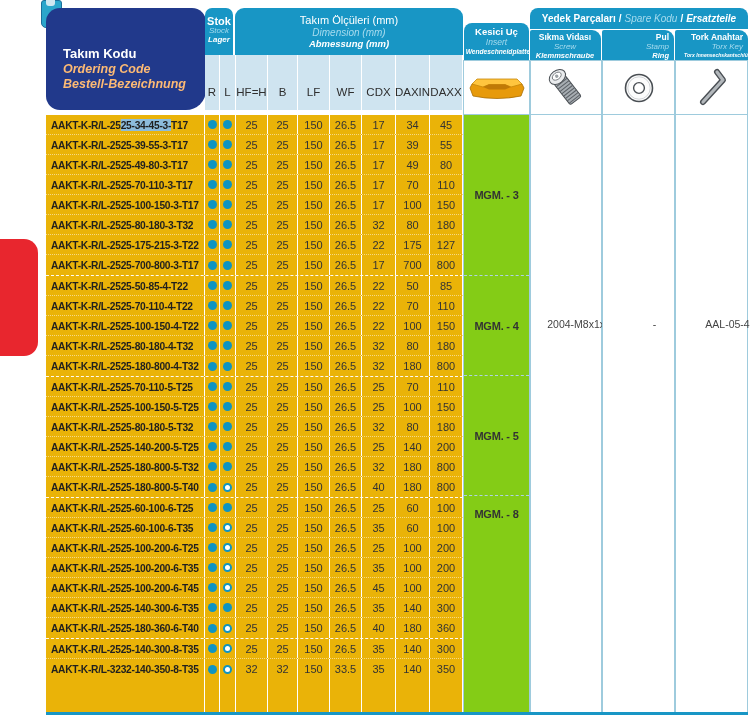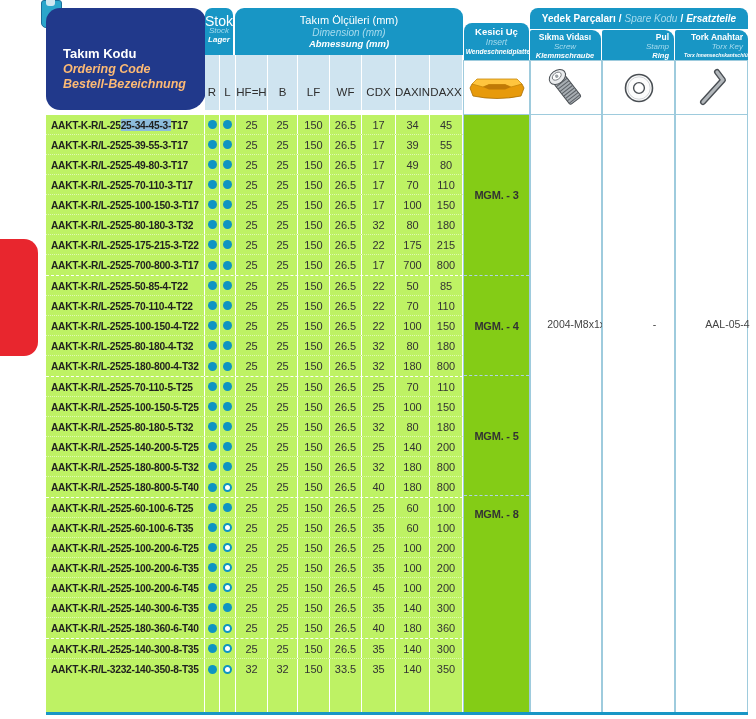--- a/index.html
+++ b/index.html
@@ -15,21 +15,21 @@
             border-radius:0 0 3px 3px;}
   
   .hdr-code{position:absolute;left:46px;top:8px;width:160px;height:102px;background:#21398b;
             border-radius:14px 14px 20px 14px;padding:38px 0 0 17px;box-sizing:border-box;color:#fff;}
   .hdr-code .l1{font-size:13px;font-weight:bold;line-height:16px;}
   .hdr-code .l2,.hdr-code .l3{font-size:12.5px;font-weight:bold;font-style:italic;color:#fdba74;line-height:15px;}
   
   .teal{background:#1896c5;color:#fff;box-sizing:border-box;}
   .hdr-stok{position:absolute;left:205px;top:8px;width:28px;height:47px;border-radius:7px 7px 0 0;
             text-align:center;padding-top:8px;}
-  .hdr-stok .l1{font-size:14px;font-weight:normal;line-height:10px;}
+  .hdr-stok .l1{font-size:11px;font-weight:bold;line-height:10px;}
   .hdr-stok .l2{font-size:8px;font-style:italic;color:#a6dbee;line-height:9px;}
   .hdr-stok .l3{font-size:8px;font-weight:bold;font-style:italic;line-height:10px;}
   .hdr-dim{position:absolute;left:235px;top:8px;width:228px;height:47px;border-radius:9px 9px 0 0;
            text-align:center;padding-top:6px;}
   .hdr-dim .l1{font-size:11px;font-weight:normal;line-height:13px;}
   .hdr-dim .l2{font-size:10px;font-style:italic;color:#a6dbee;line-height:11px;}
   .hdr-dim .l3{font-size:9.5px;font-weight:bold;font-style:italic;line-height:11px;}
   .hdr-yedek{position:absolute;left:530px;top:8px;width:218px;height:21px;border-radius:8px 8px 0 0;
              display:flex;align-items:center;justify-content:center;gap:3px;white-space:nowrap;}
   .hdr-yedek .tr{font-size:10px;font-weight:bold;}
@@ -56,21 +56,21 @@
   .subcol{border-right:1px solid #fff;display:flex;align-items:flex-end;justify-content:center;
           padding-bottom:12px;font-size:11.5px;color:#2e2e2e;box-sizing:border-box;}
   
   .icon-cell{position:absolute;top:60px;height:55px;background:#fff;border:1px solid #9ecbdd;
              box-sizing:border-box;display:flex;align-items:center;justify-content:center;}
   .ic-insert{left:463px;width:67px;}
   .ic-screw{left:530px;width:72px;}
   .ic-pul{left:602px;width:73px;}
   .ic-torx{left:675px;width:73px;}
   
-  .tbody{position:absolute;left:46px;top:115px;width:417px;height:597px;background:#bef264;overflow:hidden;}
+  .tbody{position:absolute;left:46px;top:115px;width:417px;height:597px;background:#eab308;overflow:hidden;}
   .body-group + .body-group{border-top:1px dashed rgba(255,255,255,0.95);}
   .row{position:relative;height:20px;box-sizing:border-box;display:grid;
        grid-template-columns:159px 15px 16px 32px 30px 32px 32px 34px 34px 33px;}
   .row:not(:last-child){border-bottom:1px dotted rgba(255,255,255,0.5);}
   .row.filler{height:33px;border-bottom:none;}
   .cell{border-right:1px solid #fff;height:100%;display:flex;align-items:center;justify-content:center;
         box-sizing:border-box;font-size:11px;color:#333;}
   .cell.code{justify-content:flex-start;padding-left:5px;overflow:visible;}
   .code-inner{font-size:11px;font-weight:bold;color:#1f1f1f;letter-spacing:-0.3px;white-space:nowrap;
               transform:scaleX(0.93);transform-origin:0 50%;}
@@ -320,21 +320,21 @@
           </div>
           <div class="cell dotcell">
             <span class="dot filled"></span>
           </div>
           <div class="cell num">25</div>
           <div class="cell num">25</div>
           <div class="cell num">150</div>
           <div class="cell num">26.5</div>
           <div class="cell num">22</div>
           <div class="cell num">175</div>
-          <div class="cell num">215</div>
+          <div class="cell num">127</div>
         </div>
         <div class="row">
           <div class="cell code">
             <span class="code-inner">AAKT-K-R/L-2525-700-800-3-T17</span>
           </div>
           <div class="cell dotcell">
             <span class="dot filled"></span>
           </div>
           <div class="cell dotcell">
             <span class="dot filled"></span>

